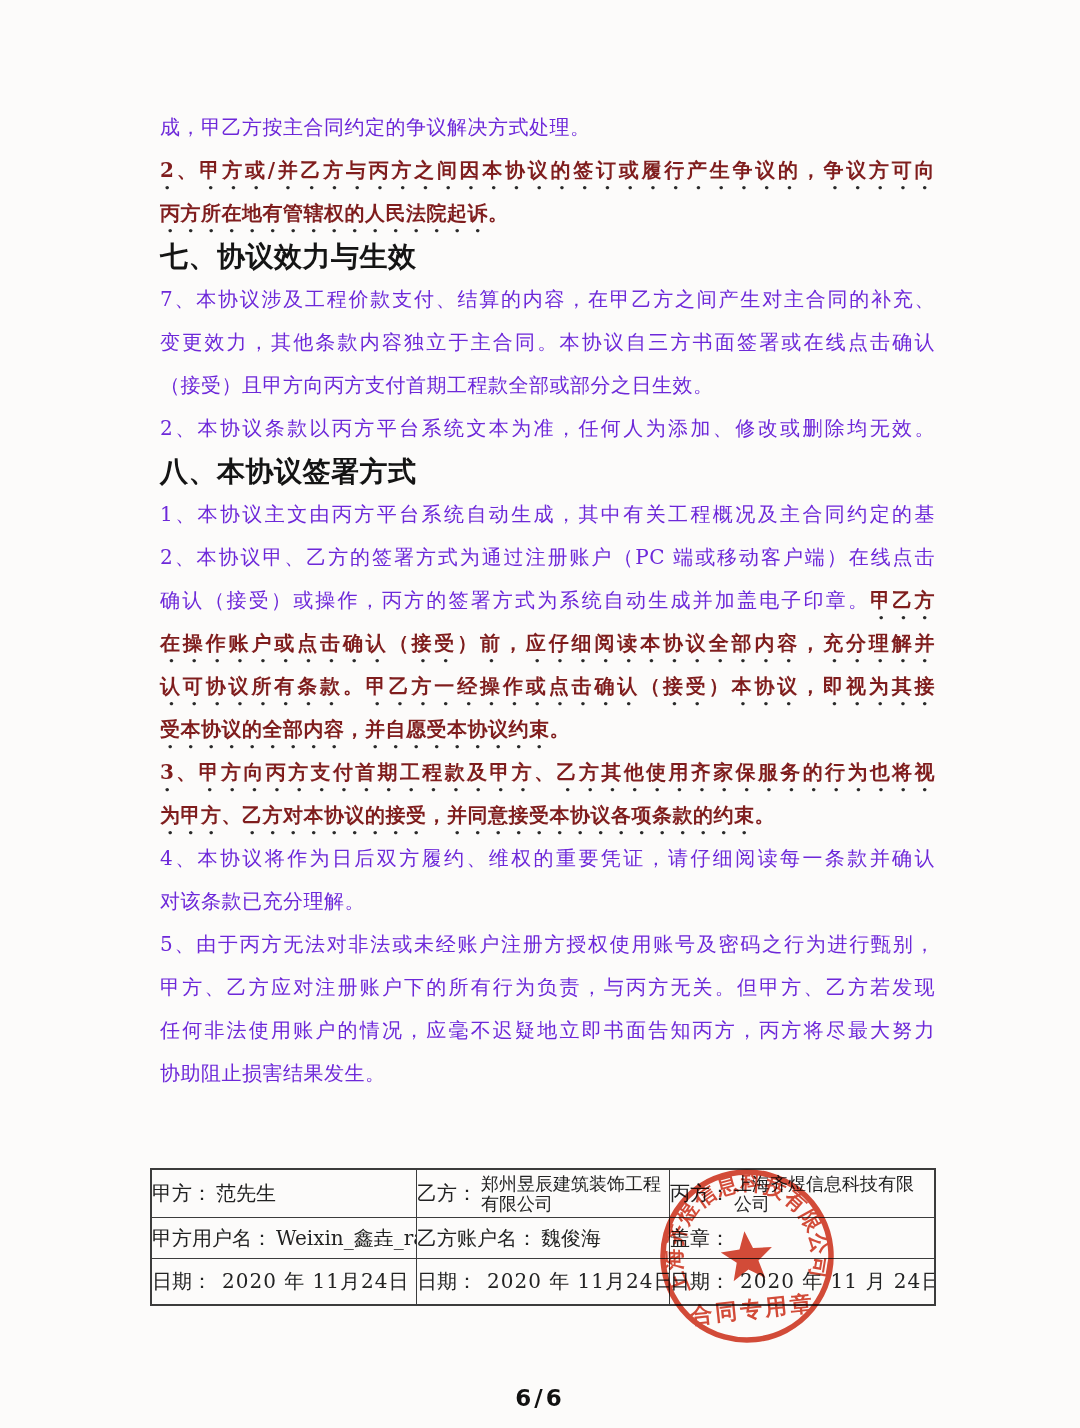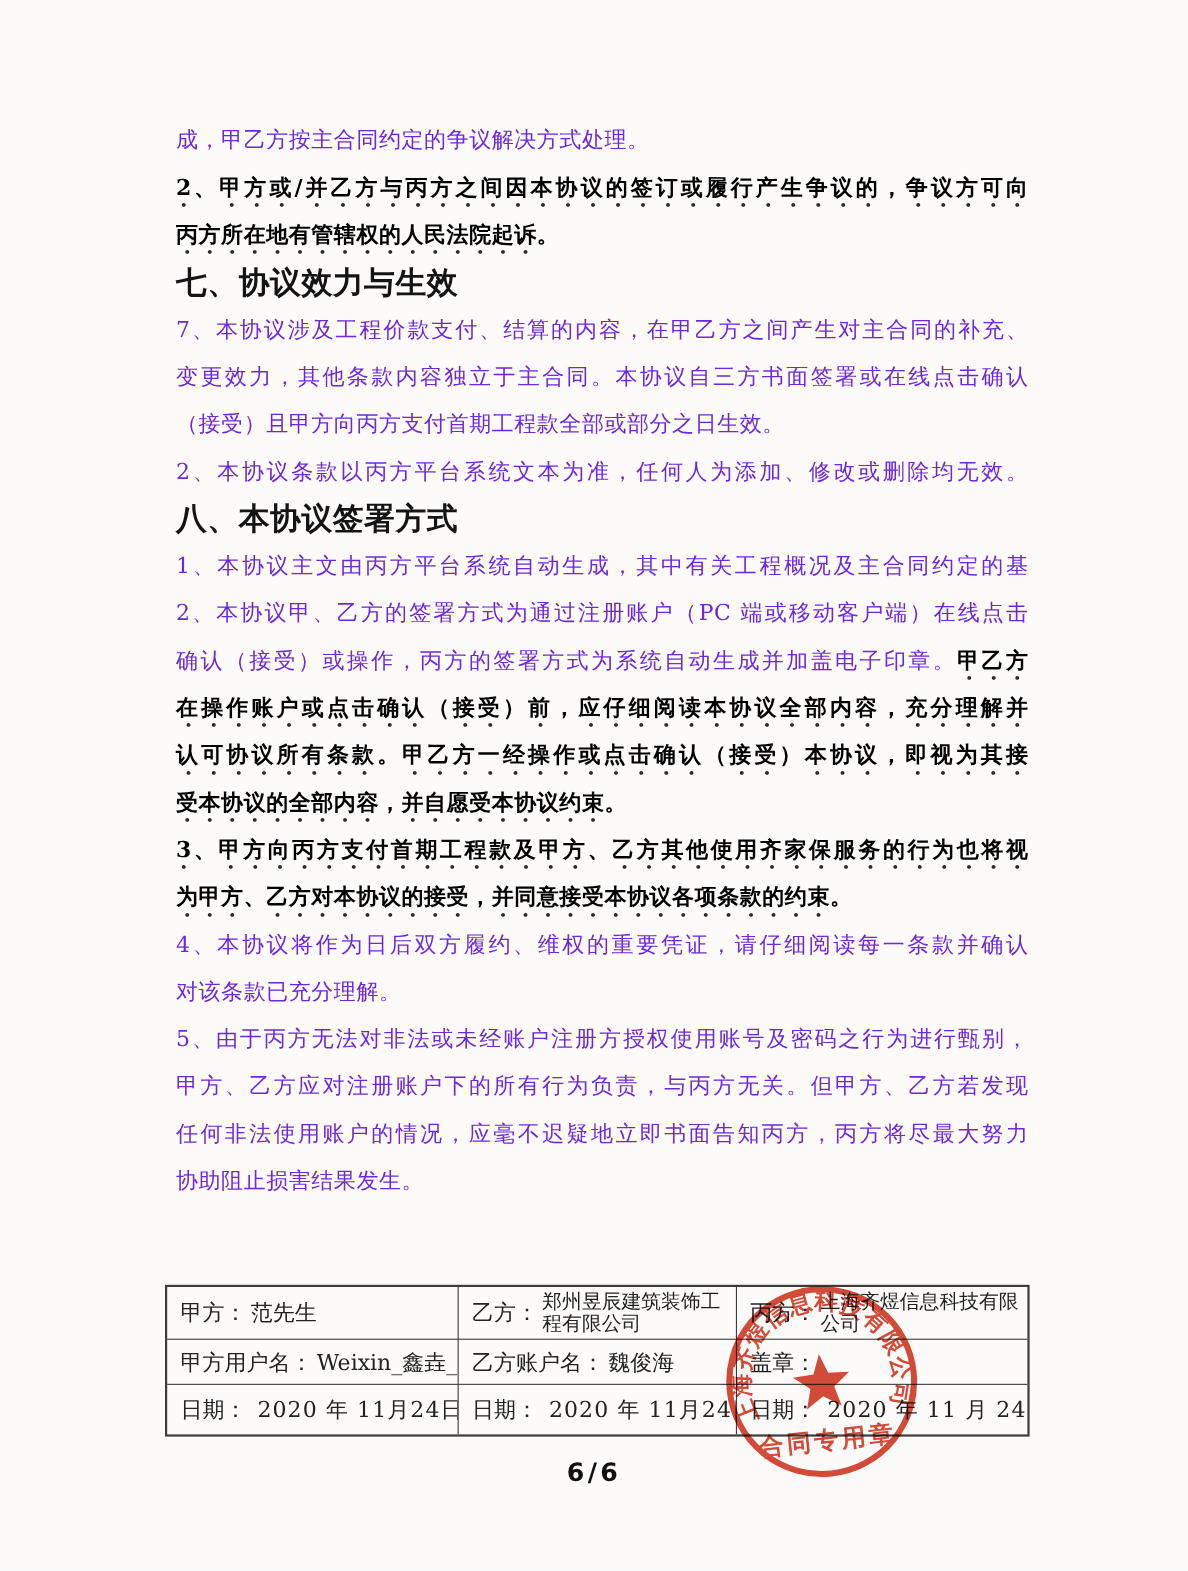--- a/index.html
+++ b/index.html
@@ -31,40 +31,40 @@
   }
   .line.fill{ text-align-last:justify; }
   .seg-normal{ color:#6d28d9; }
   .seg-heading{
     font-weight:bold;
     font-size:28px;
     color:#141414;
   }
   .seg-bold-dots{
     font-weight:bold;
-    color:#000000;
+    color:#7f1d1d;
     -webkit-text-emphasis:filled dot #2a2a2a;
     -webkit-text-emphasis-position:under right;
     text-emphasis:filled dot #2a2a2a;
     text-emphasis-position:under right;
   }
   
   .sig-table{
     position:absolute;
     left:150px;top:1168px;
     display:grid;
     grid-template-columns:265px 253px 264px;
     grid-template-rows:48px 41px 45px;
     border:2px solid #3c3c3c;
     background:transparent;
   }
   .cell{
     display:flex;
     align-items:center;
-    padding:0 6px 0 12px;
+    padding:0 6px 0 0;
     font-size:20px;
     color:#222;
     overflow:hidden;
     border-right:1.5px solid #3c3c3c;
     border-bottom:1.5px solid #3c3c3c;
     white-space:nowrap;
   }
   .cell.last-col{ border-right:none; }
   .cell.last-row{ border-bottom:none; }
   .cell .lbl{ flex:none; }
@@ -83,21 +83,21 @@
     left:637px;top:1146px;
     width:220px;height:220px;
     transform:rotate(-6deg);
     mix-blend-mode:multiply;
     opacity:0.92;
     pointer-events:none;
   }
   
   .footer{
     position:absolute;
-    left:0;top:1326px;
+    left:0;top:1385px;
     width:1080px;
     text-align:center;
     font-weight:bold;
     font-size:23px;
     letter-spacing:3px;
     color:#111;
     font-family:"DejaVu Sans","Liberation Sans",sans-serif;
   }
 </style>
 </head>

